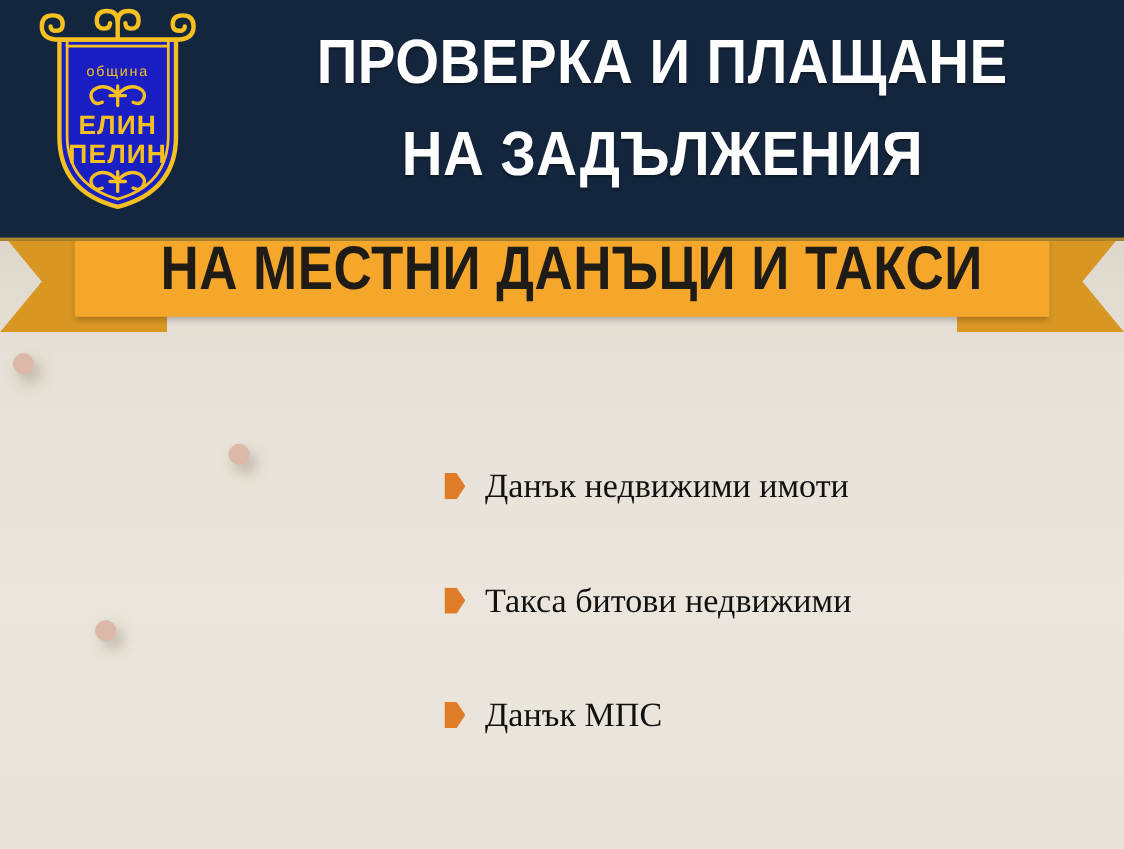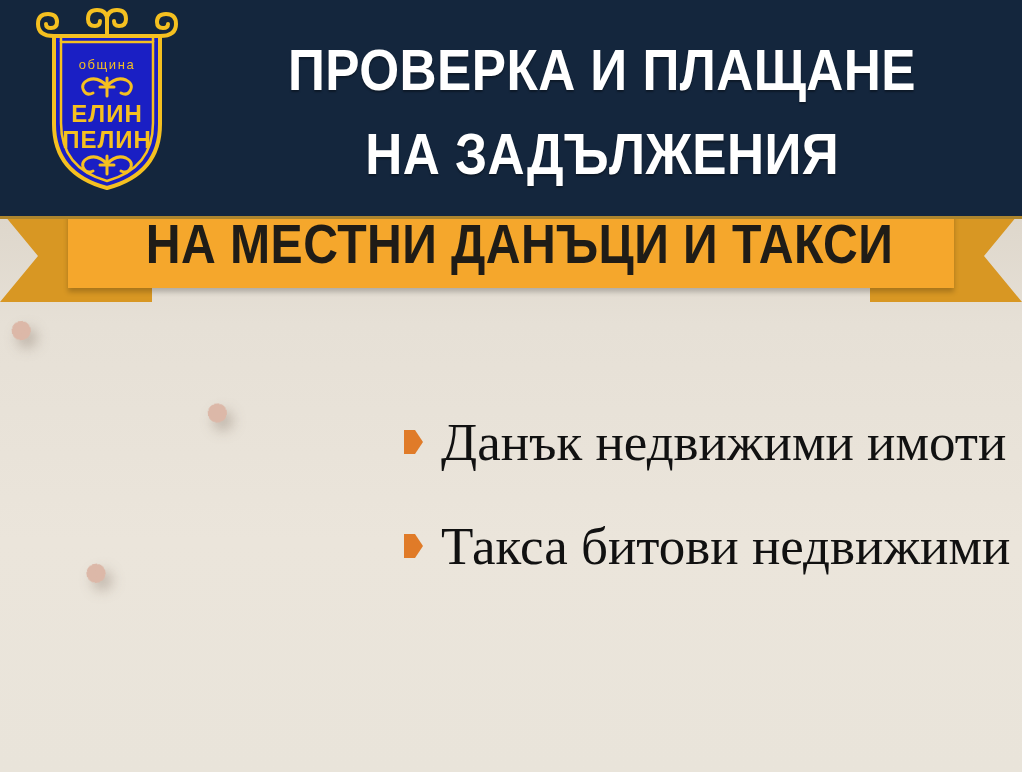--- a/index.html
+++ b/index.html
@@ -26,21 +26,21 @@
     position: absolute; left: 0; bottom: 0; width: 1022px; height: 3px;
     background: #c8962a; opacity: .85;
   }
 
   
   #crest {
     position: absolute; left: 24px; top: 6px;
     width: 166px; height: 188px;
   }
   #title-block {
-    position: absolute; left: 196px; top: 32px;
+    position: absolute; left: 196px; top: 18px;
     width: 812px; height: 160px;
     display: flex; flex-direction: column;
     align-items: center; justify-content: center;
     gap: 20px;
   }
   .title-line {
     color: #ffffff;
     font-family: "Liberation Sans", sans-serif;
     font-weight: bold;
     font-size: 57px;
@@ -135,21 +135,21 @@
   .bullet-row { display: flex; align-items: center; gap: 18px; }
   .bullet-marker {
     flex: 0 0 auto;
     width: 19px; height: 24px;
     background: #e07b28;
     clip-path: polygon(0 0, 11px 0, 19px 12px, 11px 24px, 0 24px);
   }
   .bullet-text {
     color: #111111;
     font-family: "Liberation Serif", serif;
-    font-size: 53px;
+    font-size: 31px;
     line-height: 48px;
     white-space: nowrap;
   }
 </style>
 </head>
 <body>
 
 <div id="poster">
 
   <div id="header">
@@ -268,15 +268,19 @@
 
   <div id="bullets">
     <div class="bullet-row">
       <span class="bullet-marker"></span>
       <span class="bullet-text">Данък недвижими имоти</span>
     </div>
     <div class="bullet-row">
       <span class="bullet-marker"></span>
       <span class="bullet-text">Такса битови недвижими</span>
     </div>
+    <div class="bullet-row">
+      <span class="bullet-marker"></span>
+      <span class="bullet-text">Данък МПС</span>
+    </div>
   </div>
 
 </div>
 
 </body></html>

